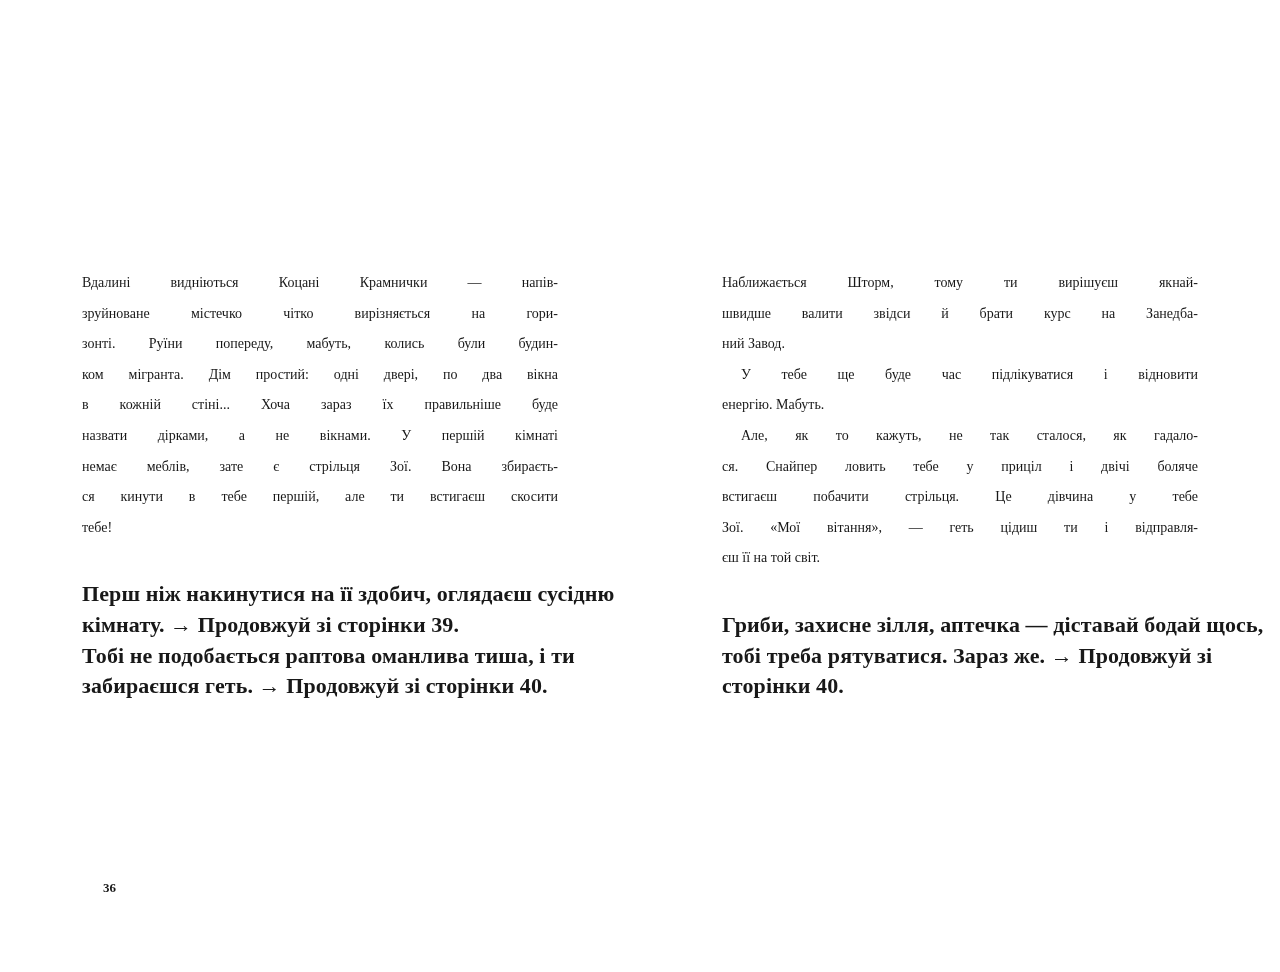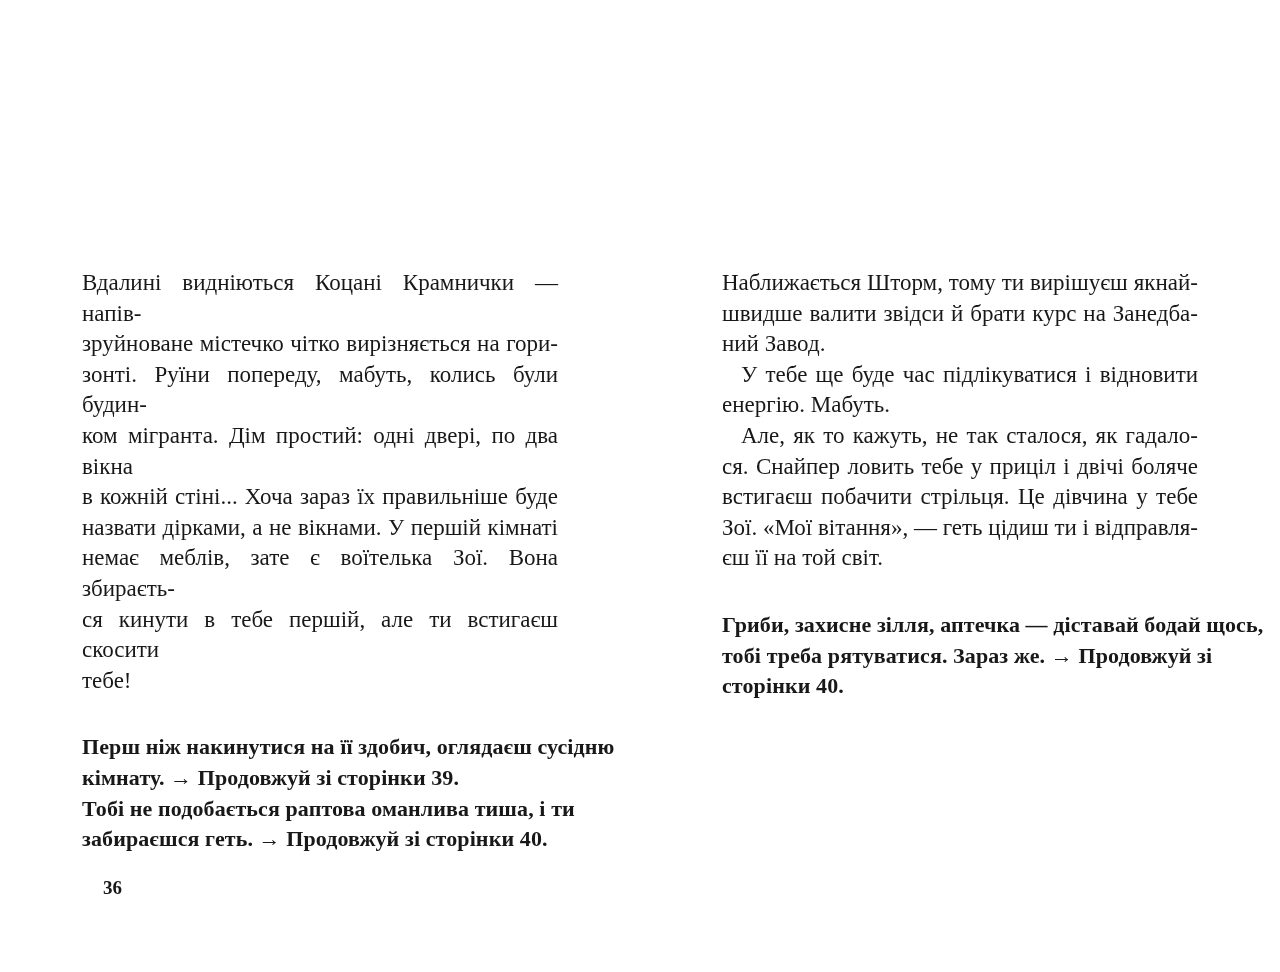--- a/index.html
+++ b/index.html
@@ -20,21 +20,21 @@
   }
   .page {
     position: absolute;
     top: 268px;
     width: 476px;
   }
   .page.left  { left: 82px; }
   .page.right { left: 722px; }
 
   .body-block .ln {
-    font-size: 23px;
+    font-size: 14px;
     line-height: 30.6px;
     white-space: nowrap;
   }
   .body-block .ln.j {
     white-space: normal;
     text-align: justify;
     text-align-last: justify;
   }
   .body-block .ln.ind { text-indent: 19px; }
 
@@ -46,41 +46,41 @@
     font-weight: 700;
     line-height: 30.6px;
     white-space: nowrap;
     letter-spacing: 0.1px;
   }
 
   .pagenum {
     position: absolute;
     top: 877px;
     width: 476px;
-    font-size: 19px;
+    font-size: 13px;
     font-weight: 700;
     line-height: 22px;
   }
   .pagenum.pn-left  { left: 82px;  padding-left: 21px;  box-sizing: border-box; text-align: left; }
   .pagenum.pn-right { left: 722px; padding-right: 21px; box-sizing: border-box; text-align: right; }
 </style>
 </head>
 <body>
 
 <div class="spread">
 
   <div class="page left">
     <div class="body-block">
       <div class="ln j">Вдалині видніються Коцані Крамнички — напів-</div>
       <div class="ln j">зруйноване містечко чітко вирізняється на гори-</div>
       <div class="ln j">зонті. Руїни попереду, мабуть, колись були будин-</div>
       <div class="ln j">ком мігранта. Дім простий: одні двері, по два вікна</div>
       <div class="ln j">в кожній стіні... Хоча зараз їх правильніше буде</div>
       <div class="ln j">назвати дірками, а не вікнами. У першій кімнаті</div>
-      <div class="ln j">немає меблів, зате є воїтелька Зої. Вона збираєть-</div>
+      <div class="ln j">немає меблів, зате є стрільця Зої. Вона збираєть-</div>
       <div class="ln j">ся кинути в тебе першій, але ти встигаєш скосити</div>
       <div class="ln">тебе!</div>
     </div>
     <div class="choice-block">
       <div class="ln">Перш ніж накинутися на її здобич, оглядаєш сусідню</div>
       <div class="ln">кімнату. → Продовжуй зі сторінки 39.</div>
       <div class="ln">Тобі не подобається раптова оманлива тиша, і ти</div>
       <div class="ln">забираєшся геть. → Продовжуй зі сторінки 40.</div>
     </div>
   </div>

